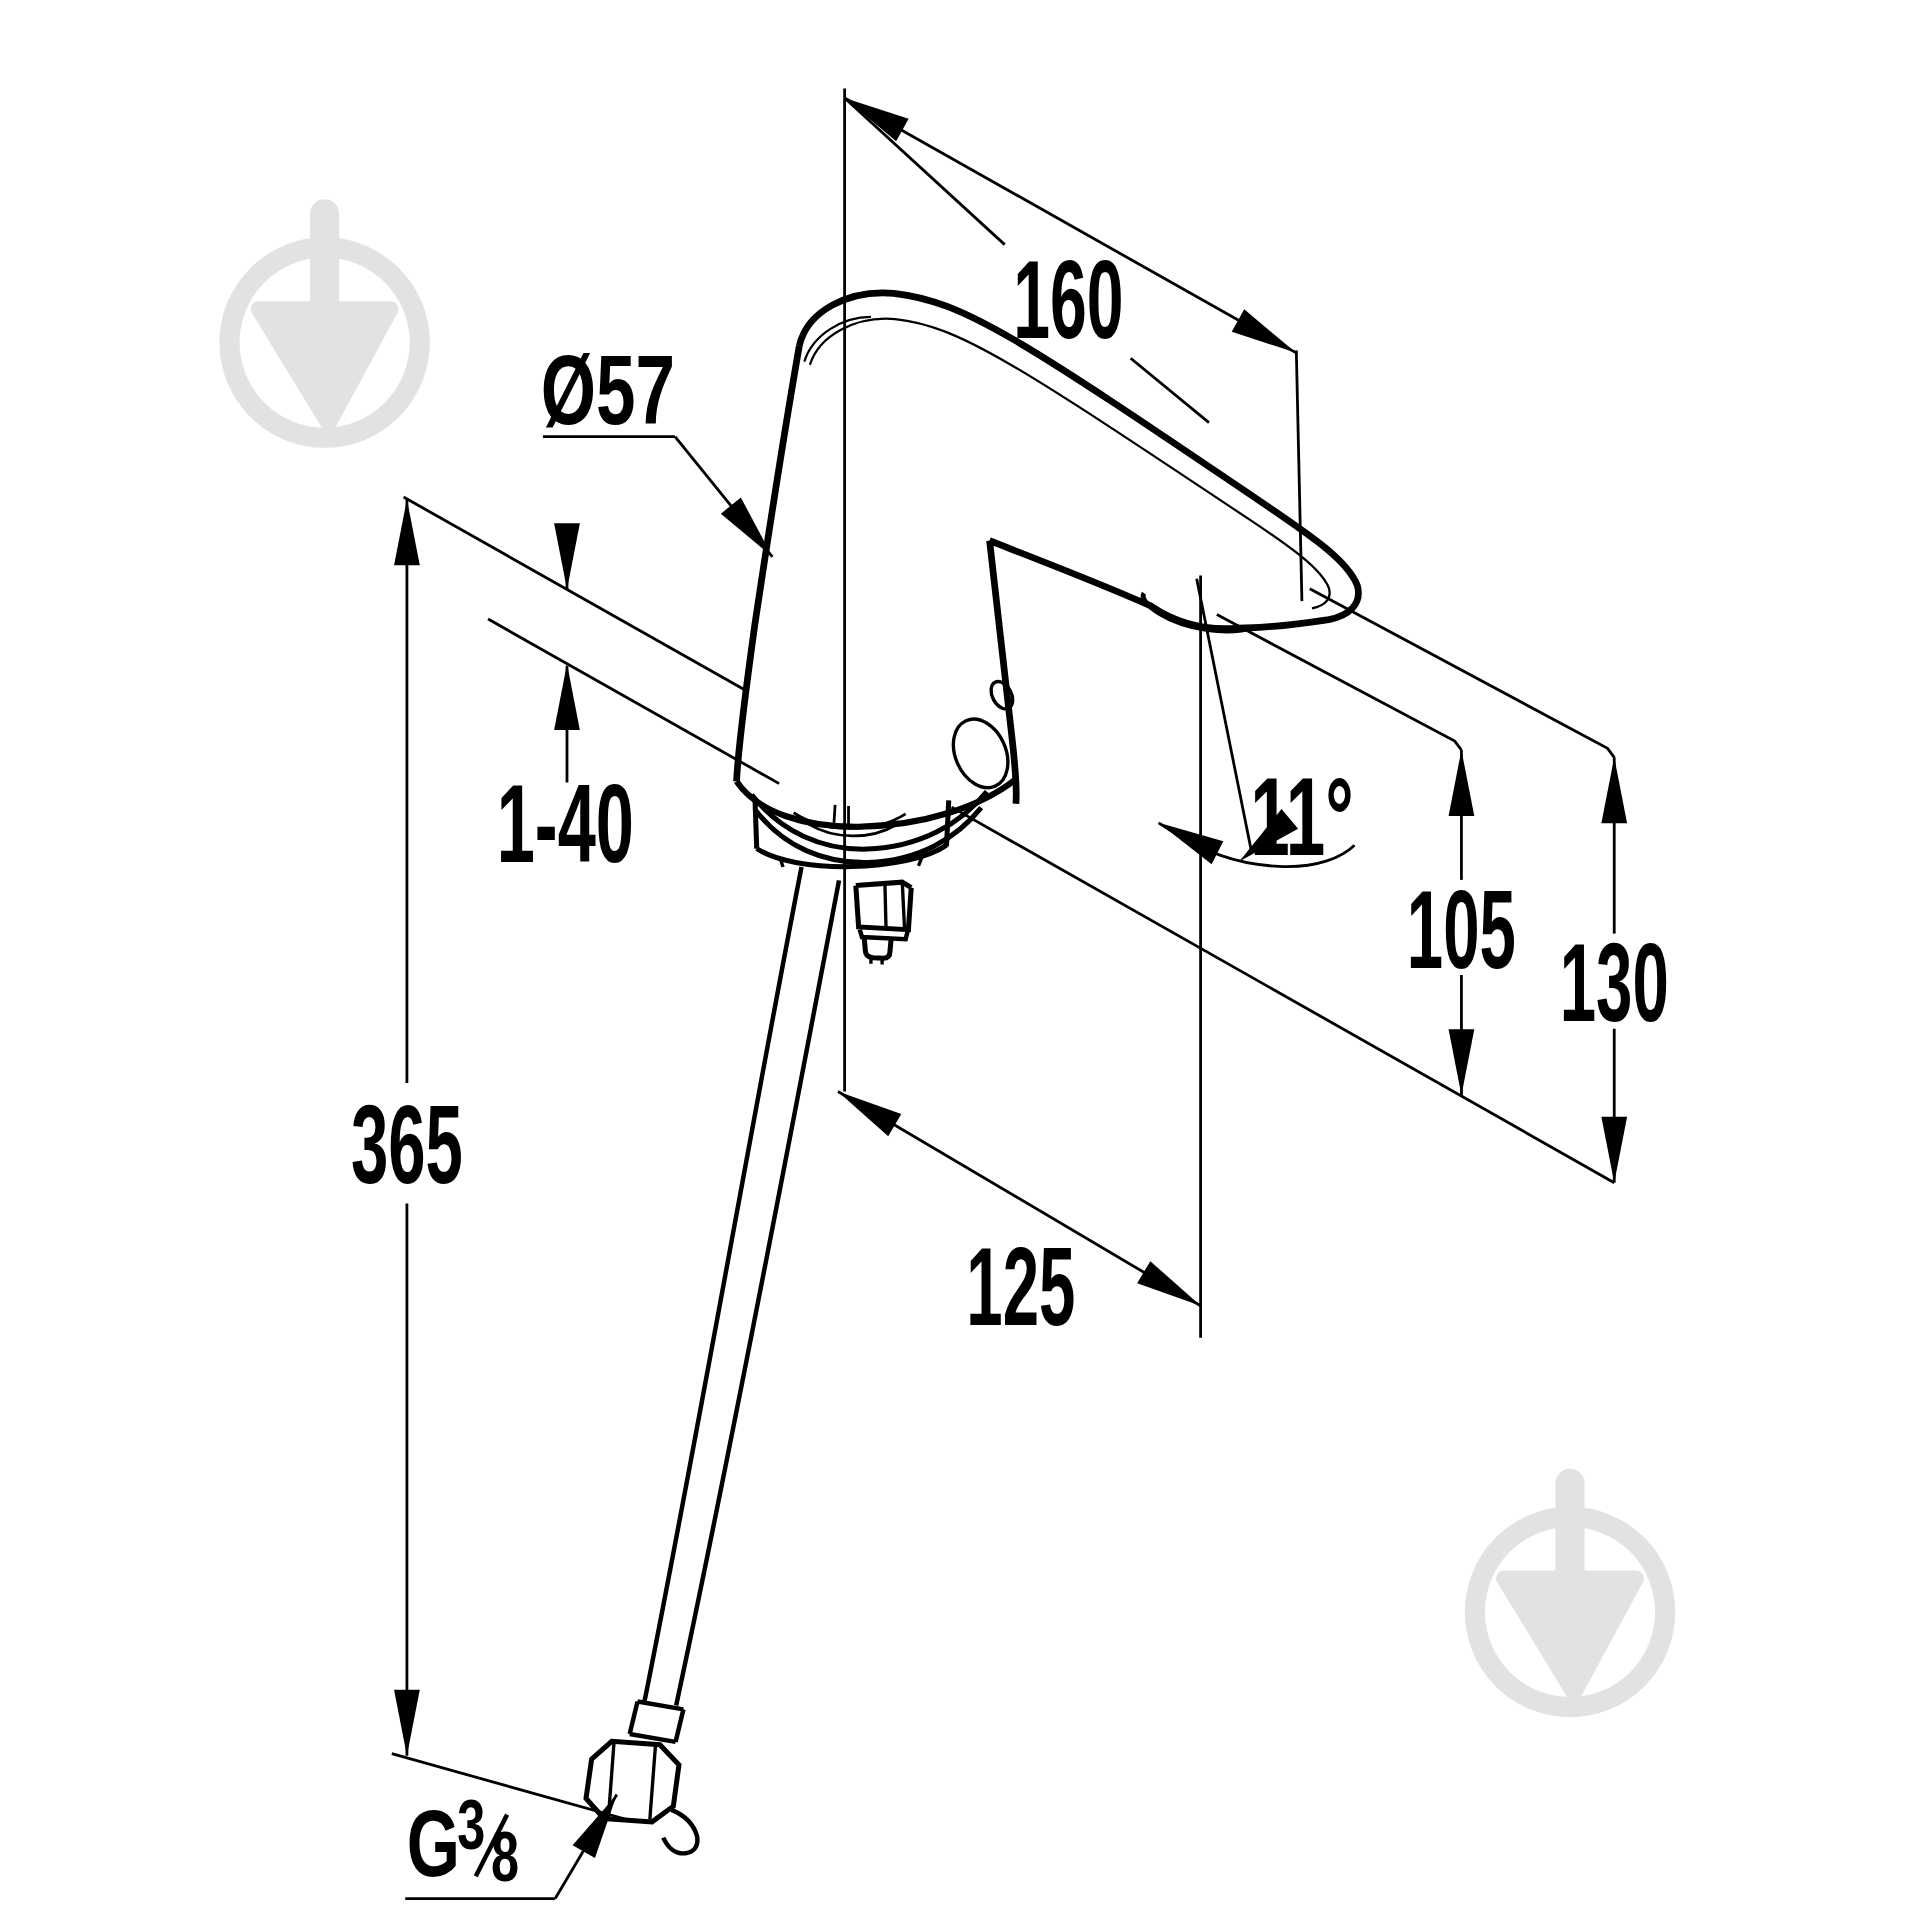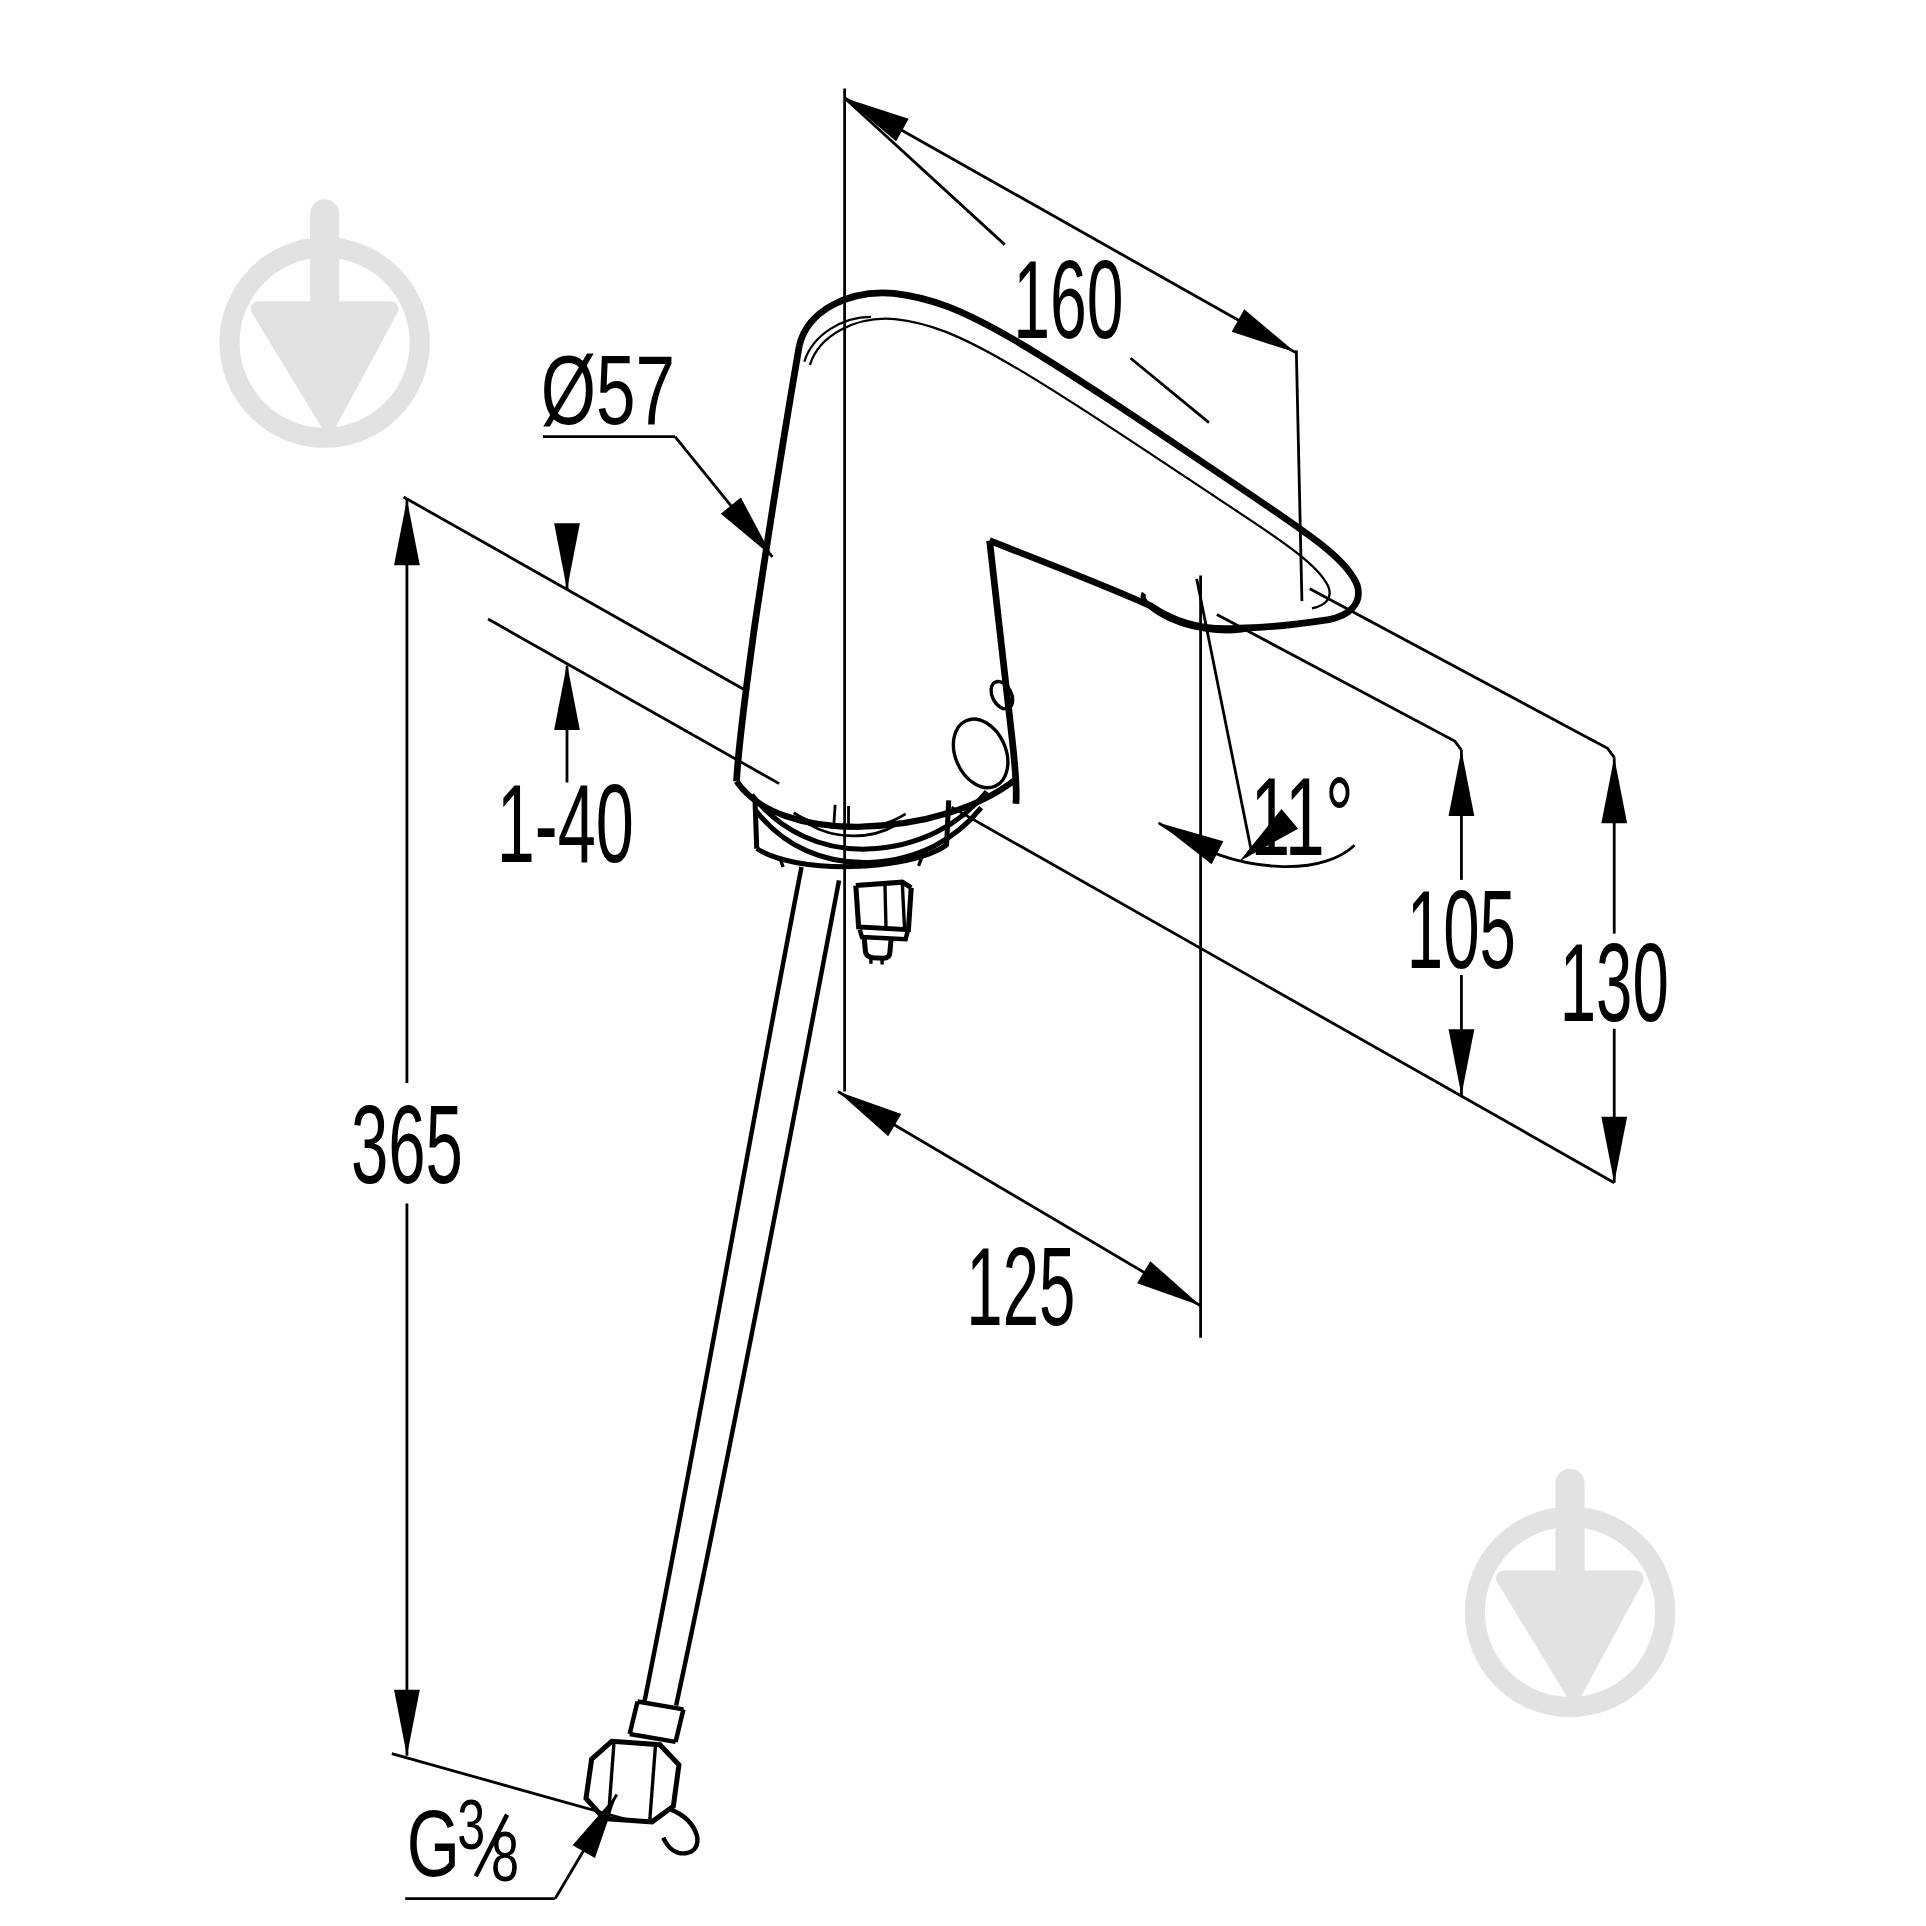--- a/index.html
+++ b/index.html
@@ -1,16 +1,16 @@
 <!DOCTYPE html>
 <html style="font-size:9px"><head>
 <meta charset="utf-8">
 <style>
   html,body{margin:0;padding:0;background:#ffffff;}
-  .stage{width:min(100vw,100vh);height:min(100vw,100vh);margin:0 auto;}
+  .stage{width:min(100vw,100vh);height:min(100vw,100vh);margin:0 auto;font-weight:bold;}
   svg{display:block;width:100%;height:100%;background:#fff;}
   .ln{stroke:#000;fill:none;}
   .w3{stroke-width:4;}
   .w5{stroke-width:5;}
   .w6{stroke-width:6;}
   .w8{stroke-width:8;}
   .w9{stroke-width:9;}
   .w11{stroke-width:11;}
   .w12{stroke-width:12;}
   .arw{fill:#000;stroke:none;}

